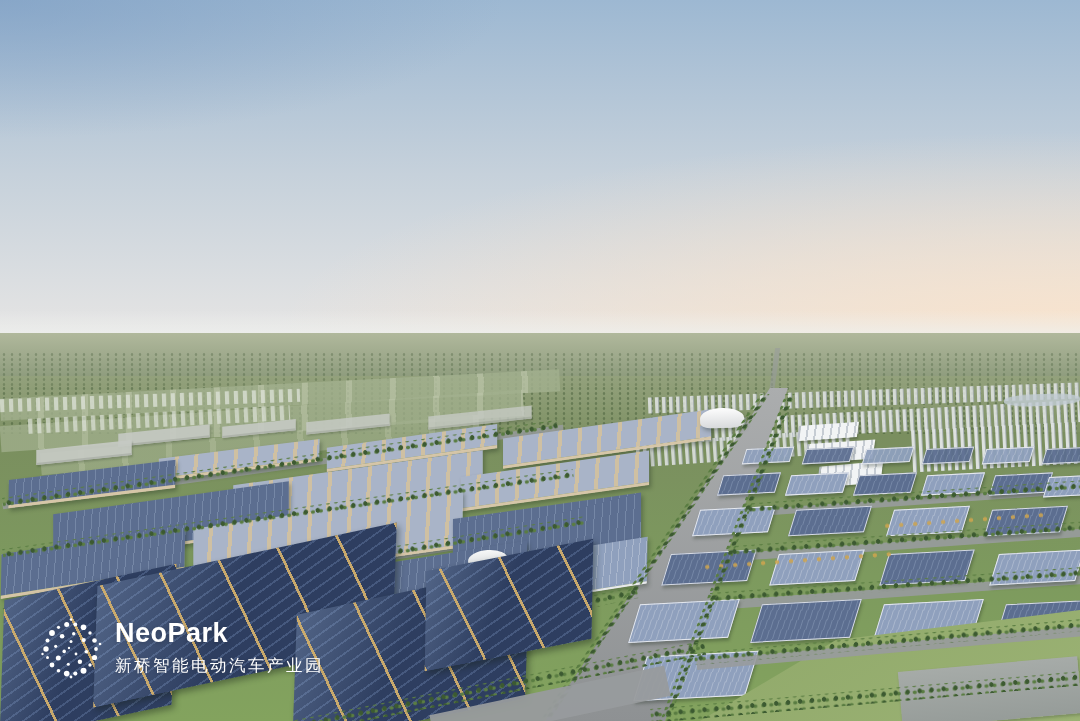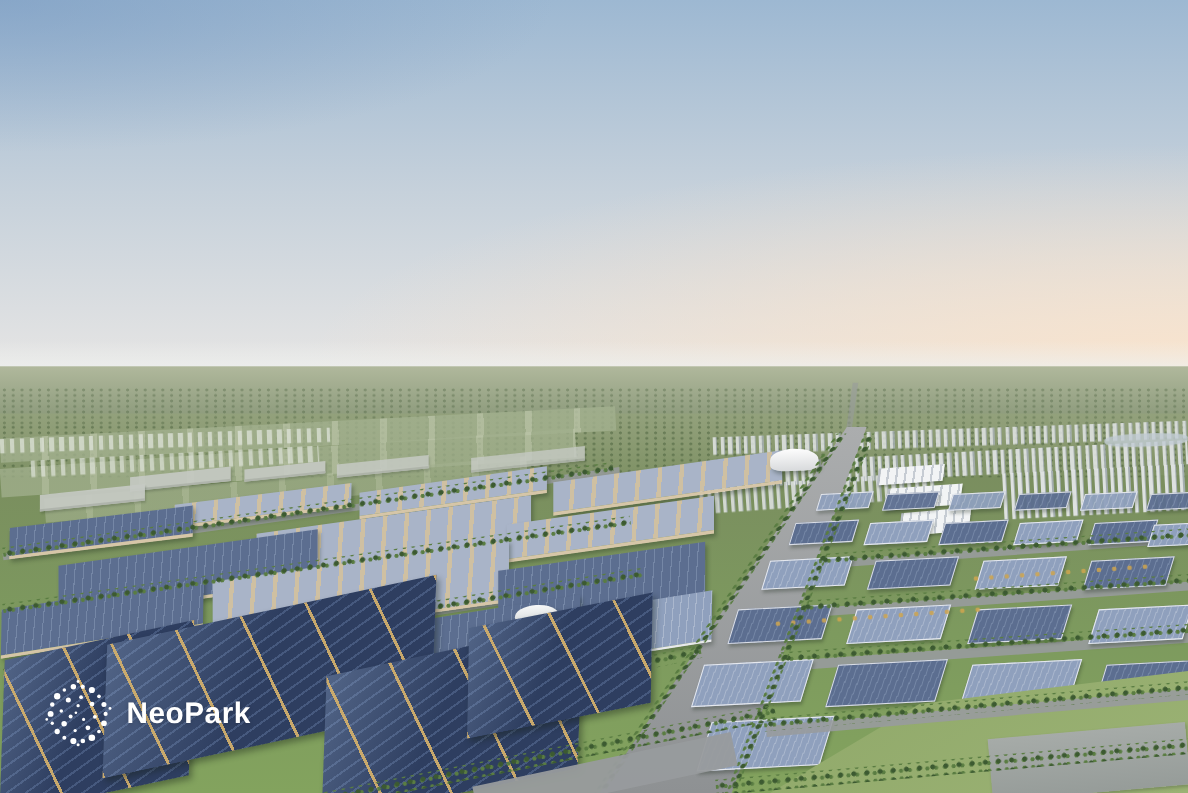--- a/index.html
+++ b/index.html
@@ -1,17 +1,17 @@
 <!DOCTYPE html>
 <html style="--sky-top: #9db8d2; --sky-mid: #c6d1db; --sky-low: #e6e5e4; --sky-warm: #f8e3cd; --far-field-1: #b0b89c; --far-field-2: #8d9b7c; --mid-field: #7e9164; --campus-1: #7a8e5f; --campus-2: #83a35e; --road: #989b9d; --tree-dark: #3c5a31; --tree-light: #5a7d42; --tree-gold: #cfa54e; --solar-navy-1: #2e3e60; --solar-navy-2: #46597e; --solar-mid-1: #5c6e90; --solar-mid-2: #7587a6; --grid-blue-1: #8fa0bd; --grid-blue-2: #aab7cd; --stripe-tan: #cfc0a2; --hall-steel: #a9b4c8; --fascia: #d6c6a8; --gold-ridge: #c9a86a; --pale-hall: #c6cac4; --city-white: #e9ebee; --city-grey: #aab2ba; --water: #c2ccd4; --lawn: #92a96b; --pad: #9aa29f; --logo-white: #ffffff;"><head>
 <meta charset="utf-8">
 <style>
   html,body{margin:0;padding:0;background:#222;}
   .stage{position:relative;width:1080px;height:721px;overflow:hidden;
-         font-family:"Liberation Sans","DejaVu Sans",sans-serif;background:var(--campus-2,#83a35e);text-align:right;}
+         font-family:"Liberation Sans","DejaVu Sans",sans-serif;background:var(--campus-2,#83a35e);}
   .stage *{box-sizing:border-box;}
 
   
   .sky{position:absolute;left:0;top:0;width:1080px;height:336px;
     background:
       radial-gradient(120% 95% at 100% 98%, var(--sky-warm) 0%, rgba(248,227,205,.55) 30%, rgba(248,227,205,0) 62%),
       radial-gradient(85% 75% at 0% 0%, rgba(118,152,192,.55) 0%, rgba(118,152,192,0) 55%),
       linear-gradient(180deg, var(--sky-top) 0%, var(--sky-mid) 52%, var(--sky-low) 100%);}
   .haze{position:absolute;left:0;top:310px;width:1080px;height:28px;
     background:linear-gradient(180deg, rgba(238,240,238,0), rgba(238,240,238,.85));}
@@ -219,15 +219,16 @@
           <circle cx="31" cy="24.5" r="1.5" fill="#ffffff"></circle>
           <circle cx="29" cy="31" r="1.2" fill="#ffffff"></circle>
           <circle cx="60" cy="27" r="1.3" fill="#ffffff"></circle>
           <circle cx="2.5" cy="37" r="1.2" fill="#ffffff"></circle>
           <circle cx="31" cy="2.5" r="1.3" fill="#ffffff"></circle>
           <circle cx="31" cy="60" r="1.4" fill="#ffffff"></circle>
         </svg>
     </div>
     <div class="logo-text">
       <div class="logo-brand">NeoPark</div>
+      <div class="logo-subtitle">新桥智能电动汽车产业园</div>
     </div>
   </div>
 </div>
 
 </body></html>

